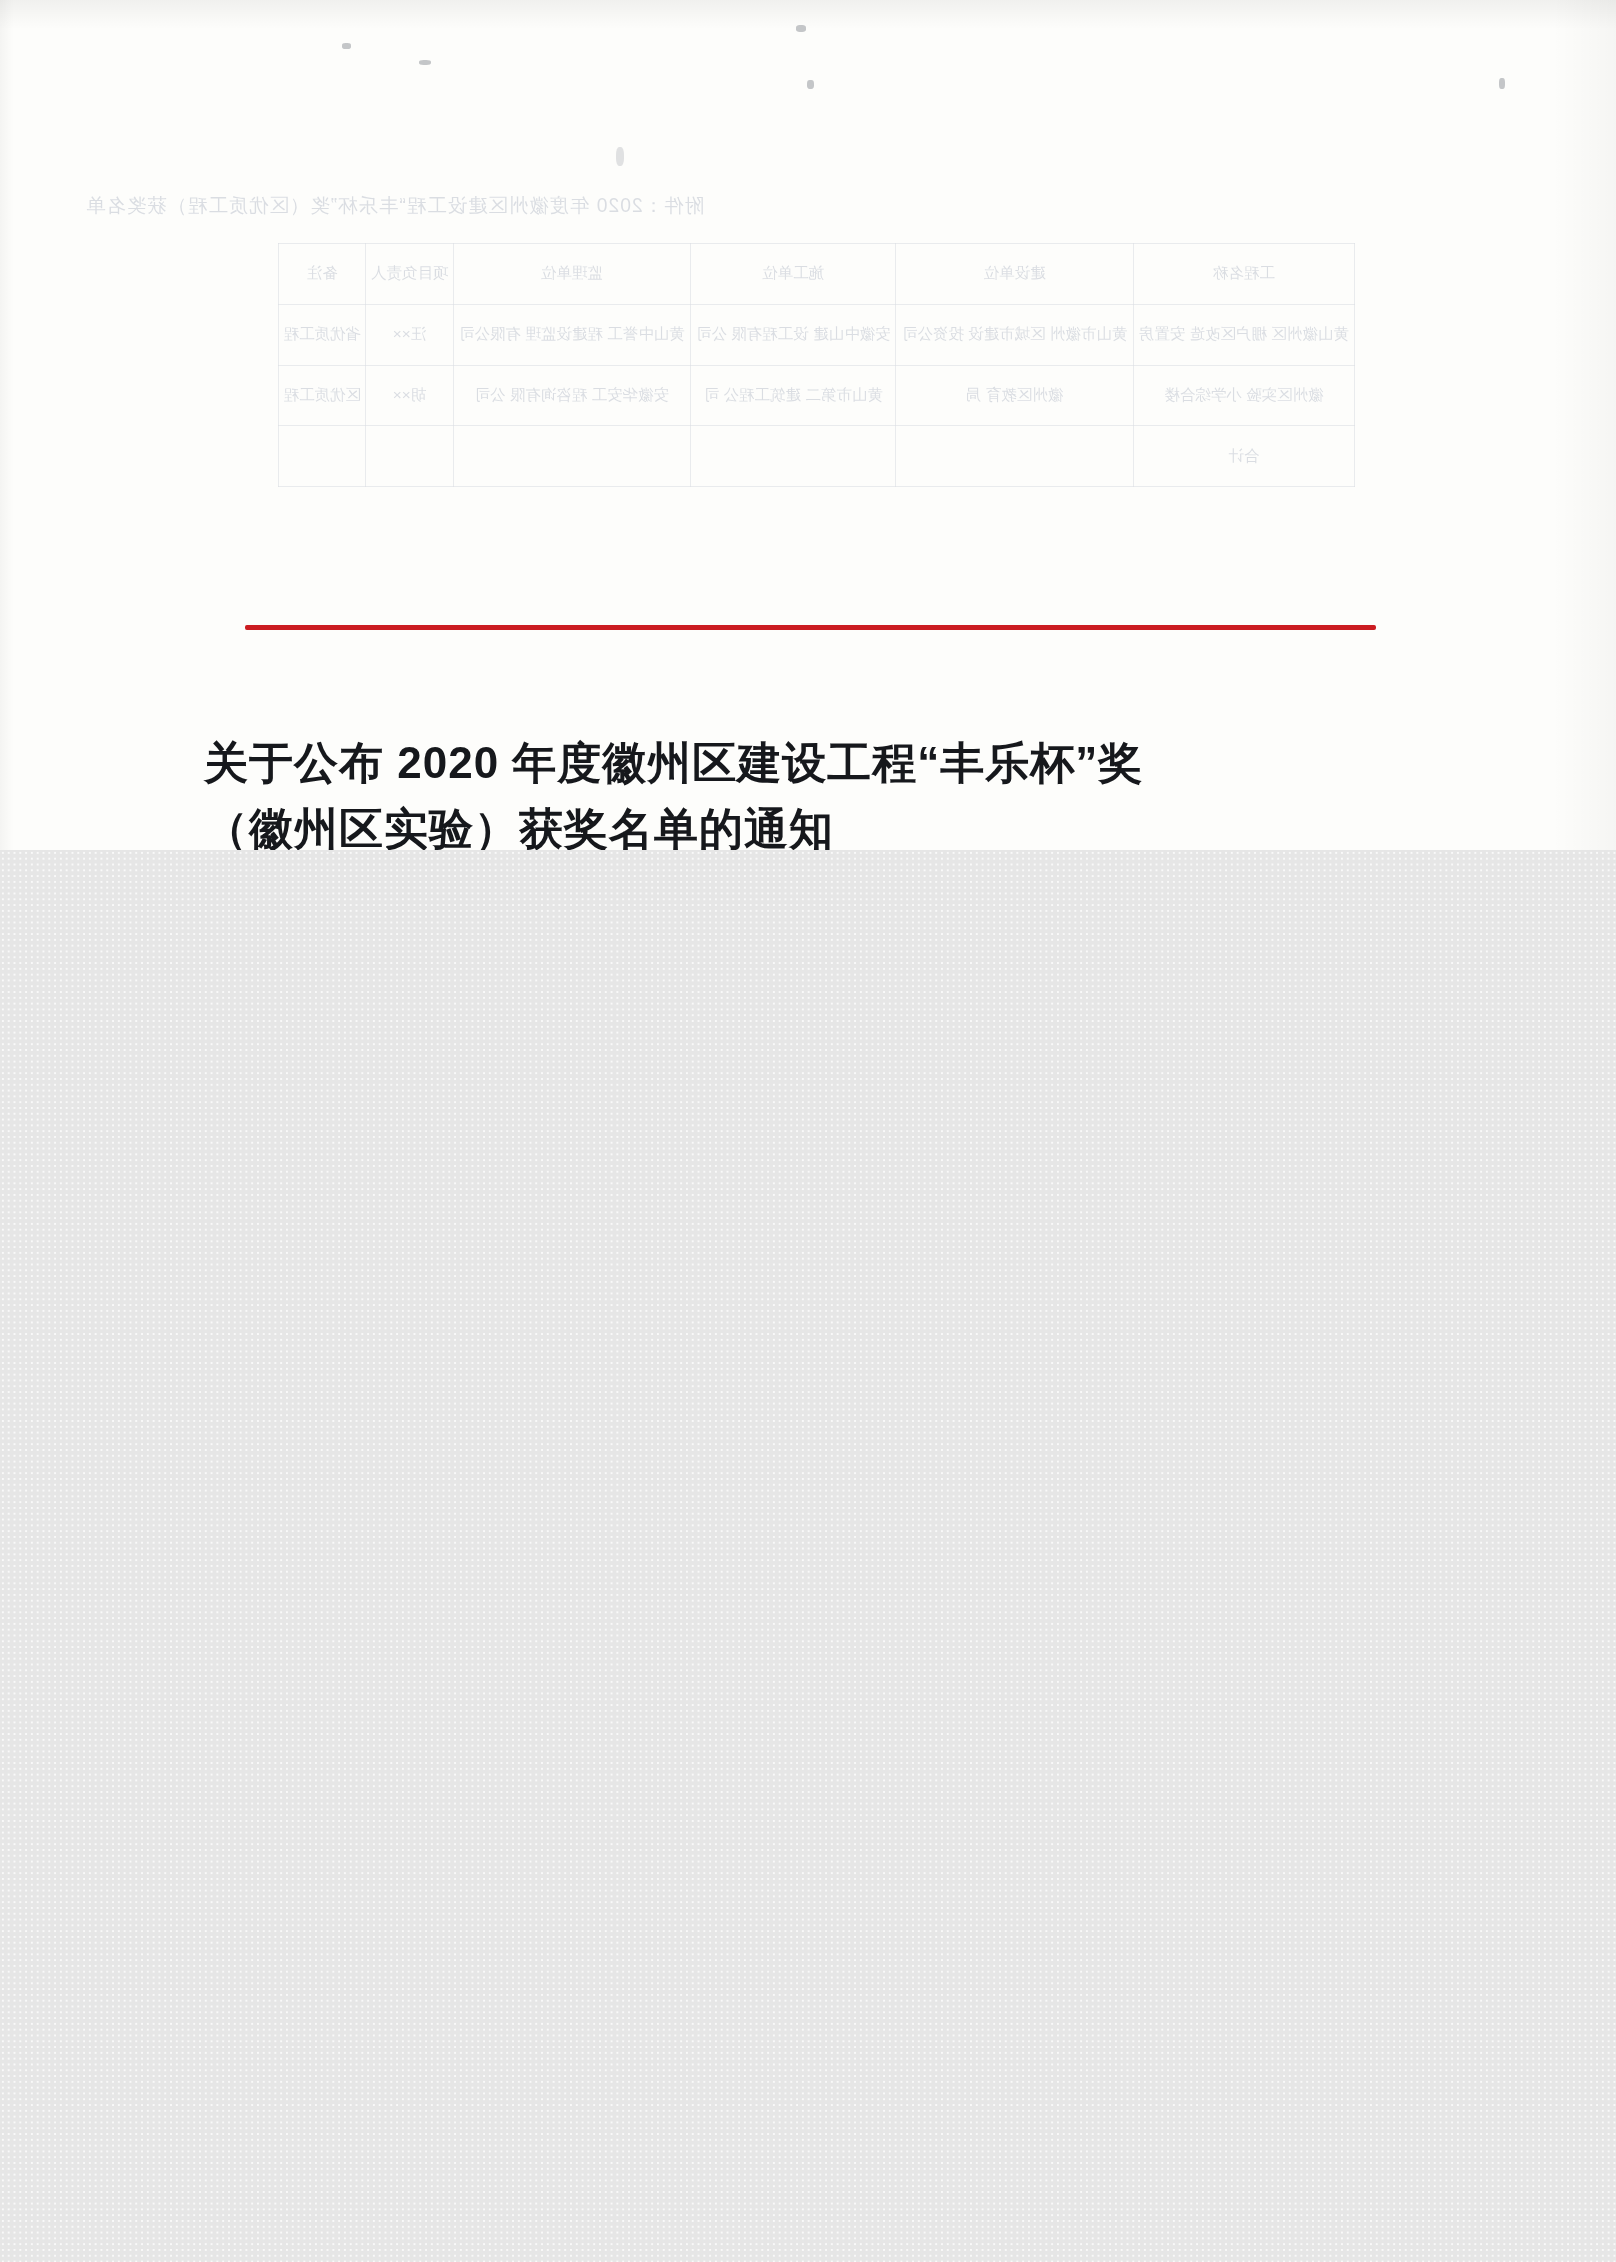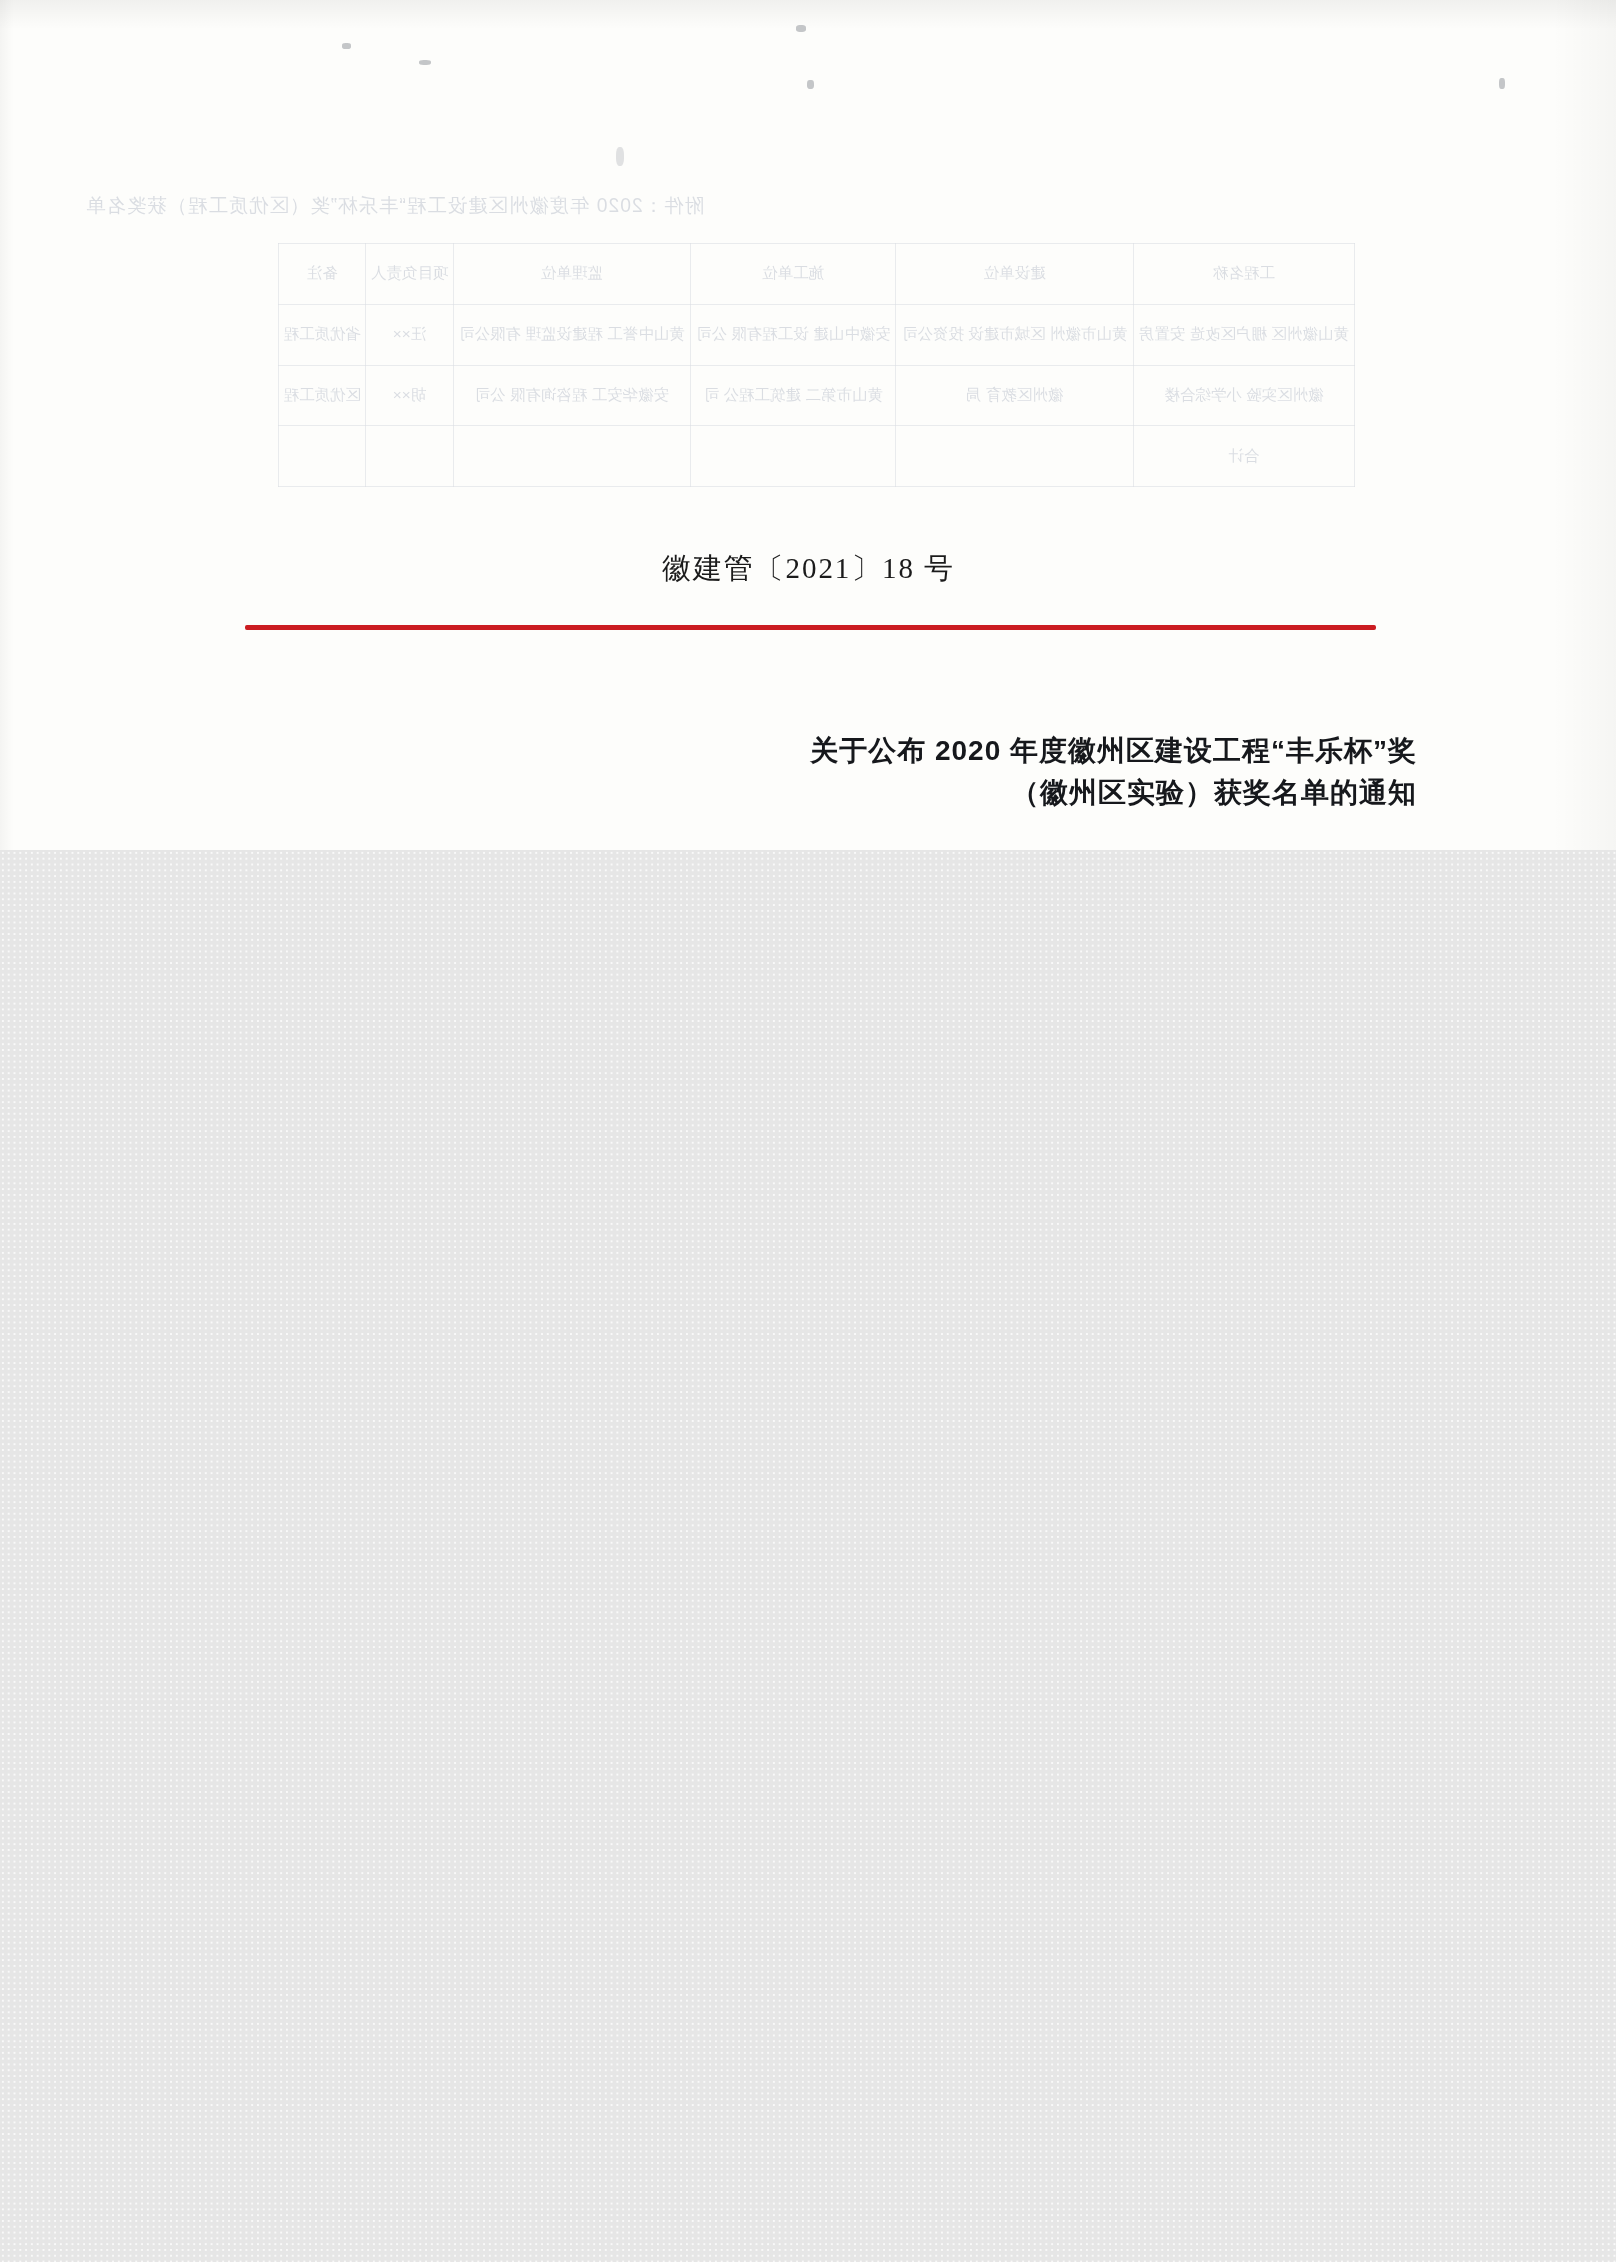--- a/index.html
+++ b/index.html
@@ -127,24 +127,24 @@
     background: #cb1c21;
     border-radius: 1.9px;
   }
 
   
   .doc-title {
     position: absolute;
     left: 204px;
     top: 730px;
     width: 1213px;
-    text-align: right;
+    text-align: left;
     font-family: "Liberation Sans", "DejaVu Sans", sans-serif;
     font-weight: bold;
-    font-size: 28px;
+    font-size: 44px;
     line-height: 1.5;
     color: #16181c;
     letter-spacing: 1px;
   }
   .doc-title .line { display: block; white-space: nowrap; }
 
   
   #grey-overlay {
     position: absolute;
     left: 0;
@@ -227,21 +227,20 @@
   </div>
 
   <div class="speck" style="left:342px;top:43px;width:8.7px;height:5.8px;"></div>
   <div class="speck" style="left:419px;top:60px;width:11.6px;height:4.9px;"></div>
   <div class="speck" style="left:796px;top:25px;width:9.7px;height:6.8px;"></div>
   <div class="speck" style="left:807px;top:80px;width:6.8px;height:8.7px;"></div>
   <div class="speck" style="left:1499px;top:78px;width:5.8px;height:10.7px;"></div>
   <div class="speck" style="left:616px;top:147px;width:7.8px;height:19.4px;opacity:.25"></div>
 
 
-  <div class="doc-number">徽建管〔2021〕18 号</div>
 
   <div class="red-rule"></div>
 
   <div class="doc-title">
     <span class="line">关于公布 2020 年度徽州区建设工程“丰乐杯”奖</span>
     <span class="line">（徽州区实验）获奖名单的通知</span>
   </div>
 
   <div id="grey-overlay"></div>
 

